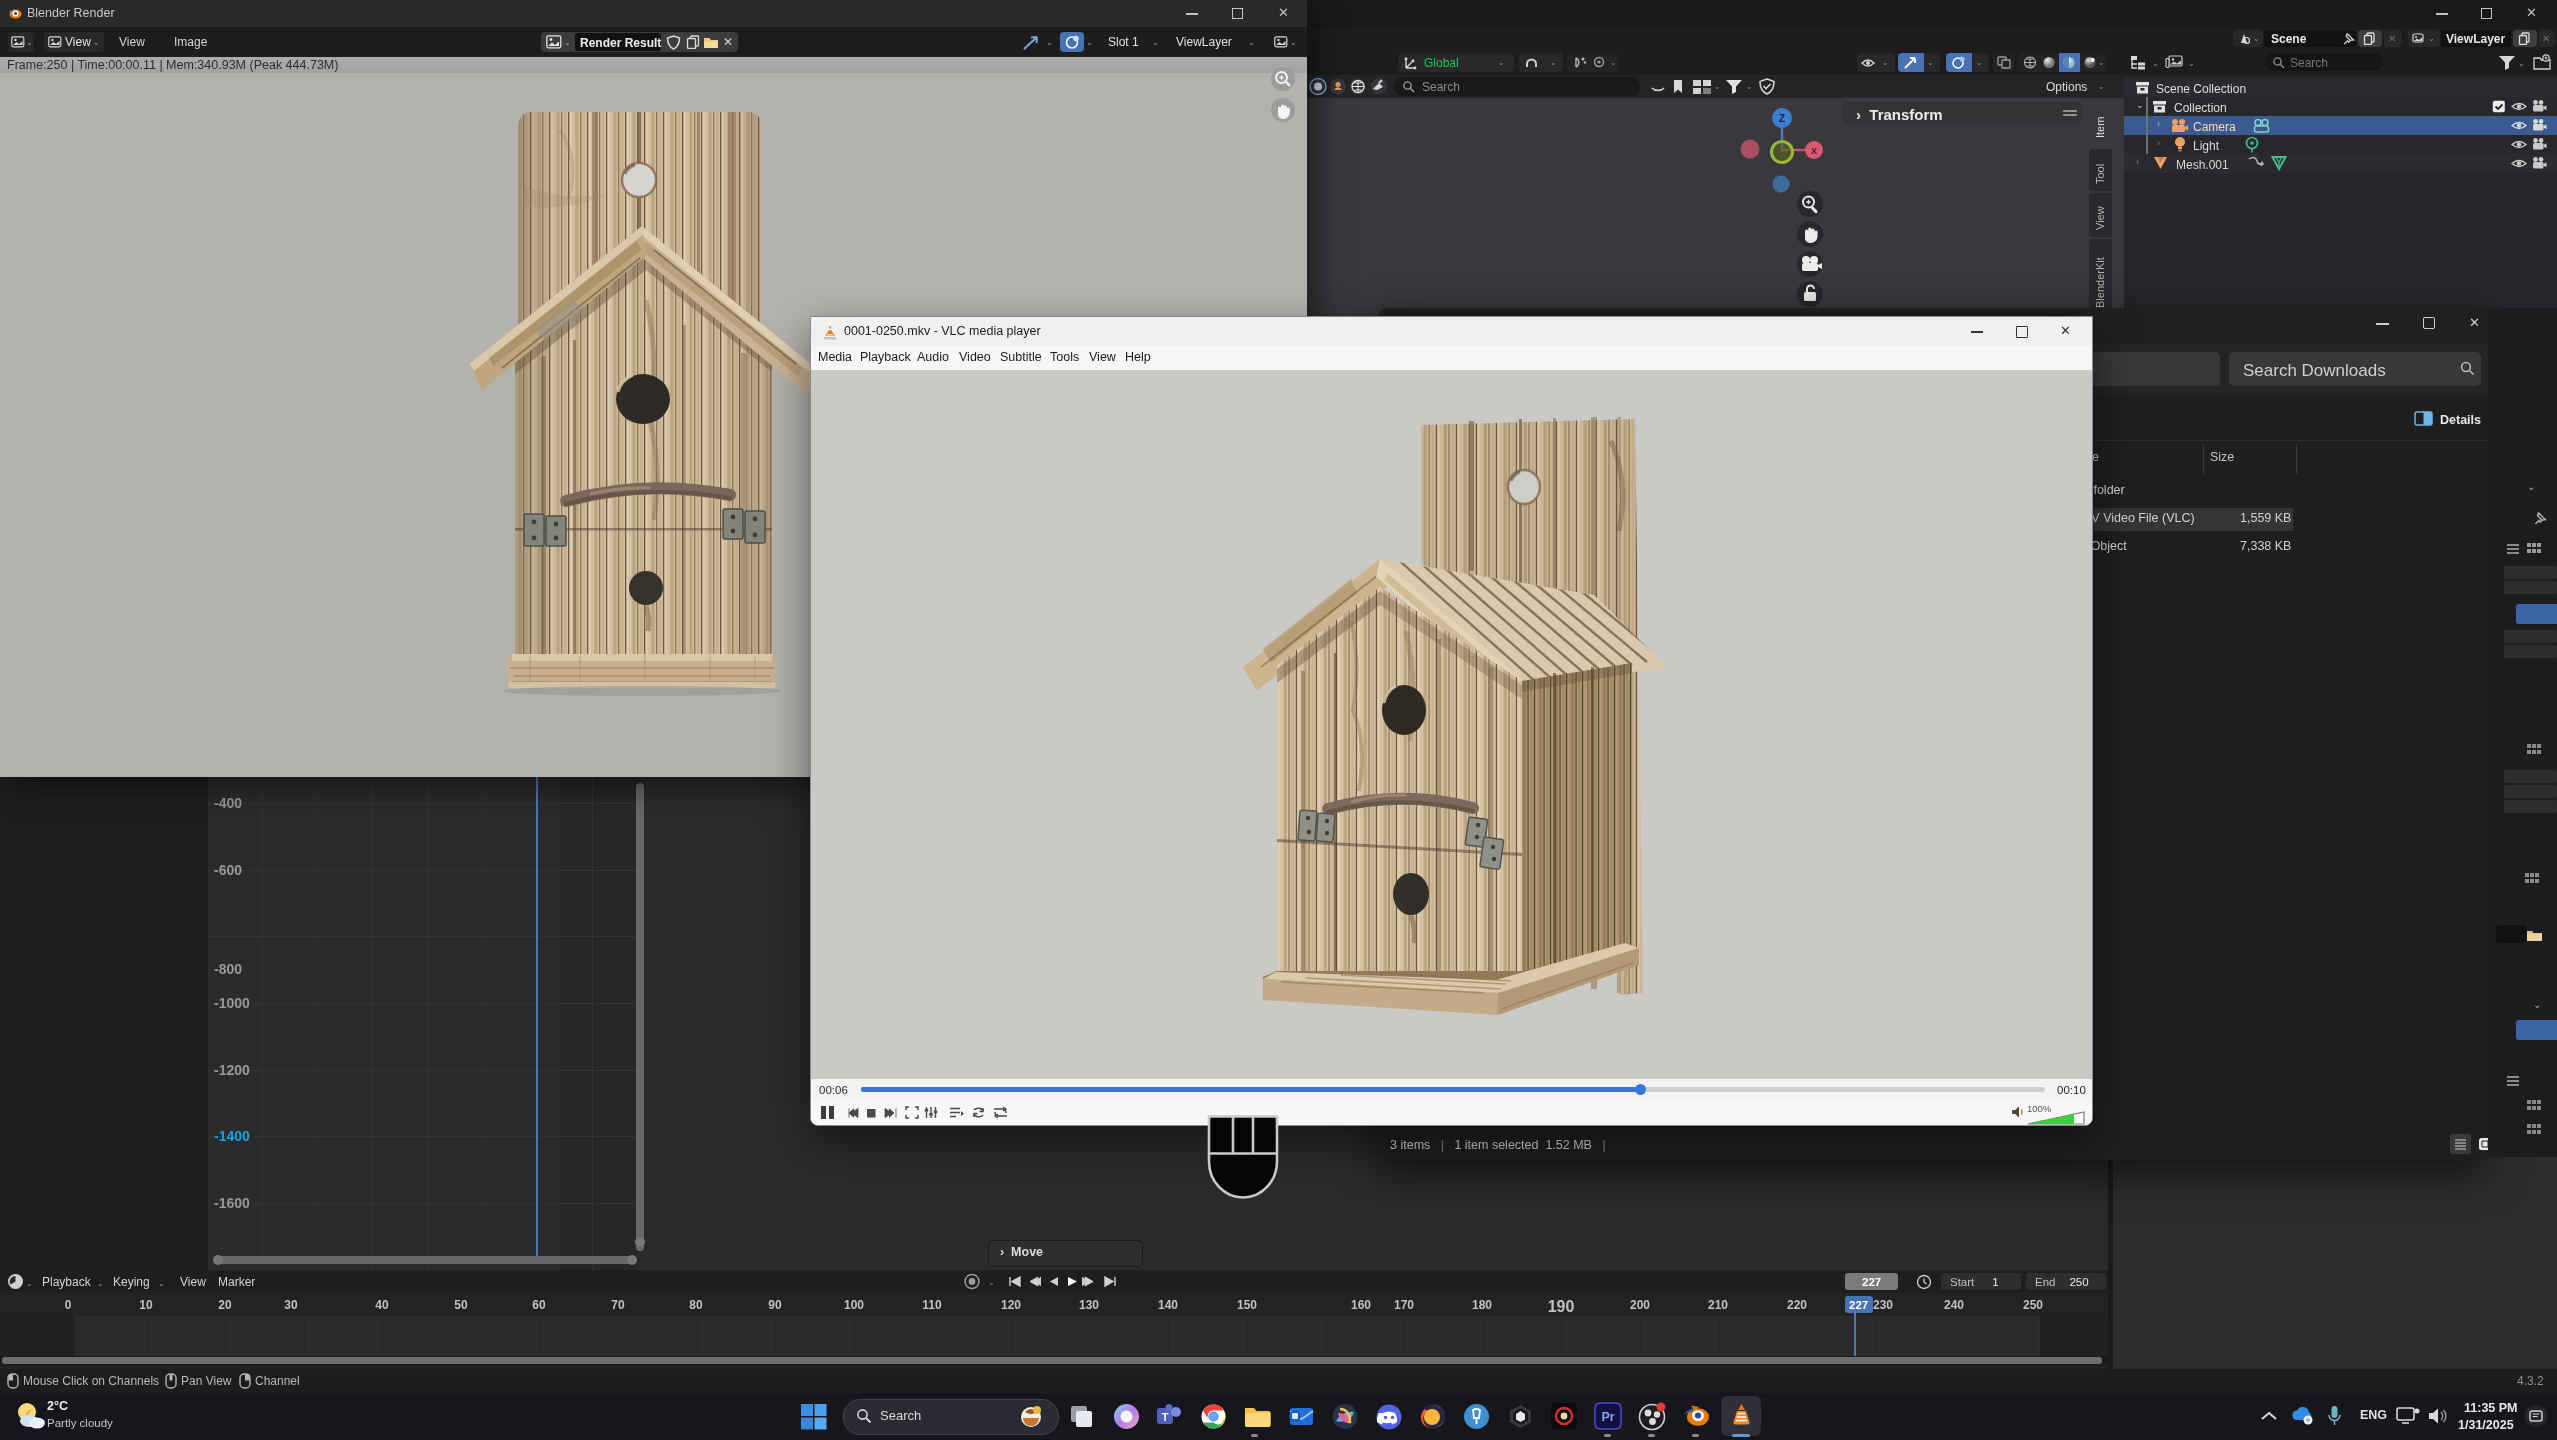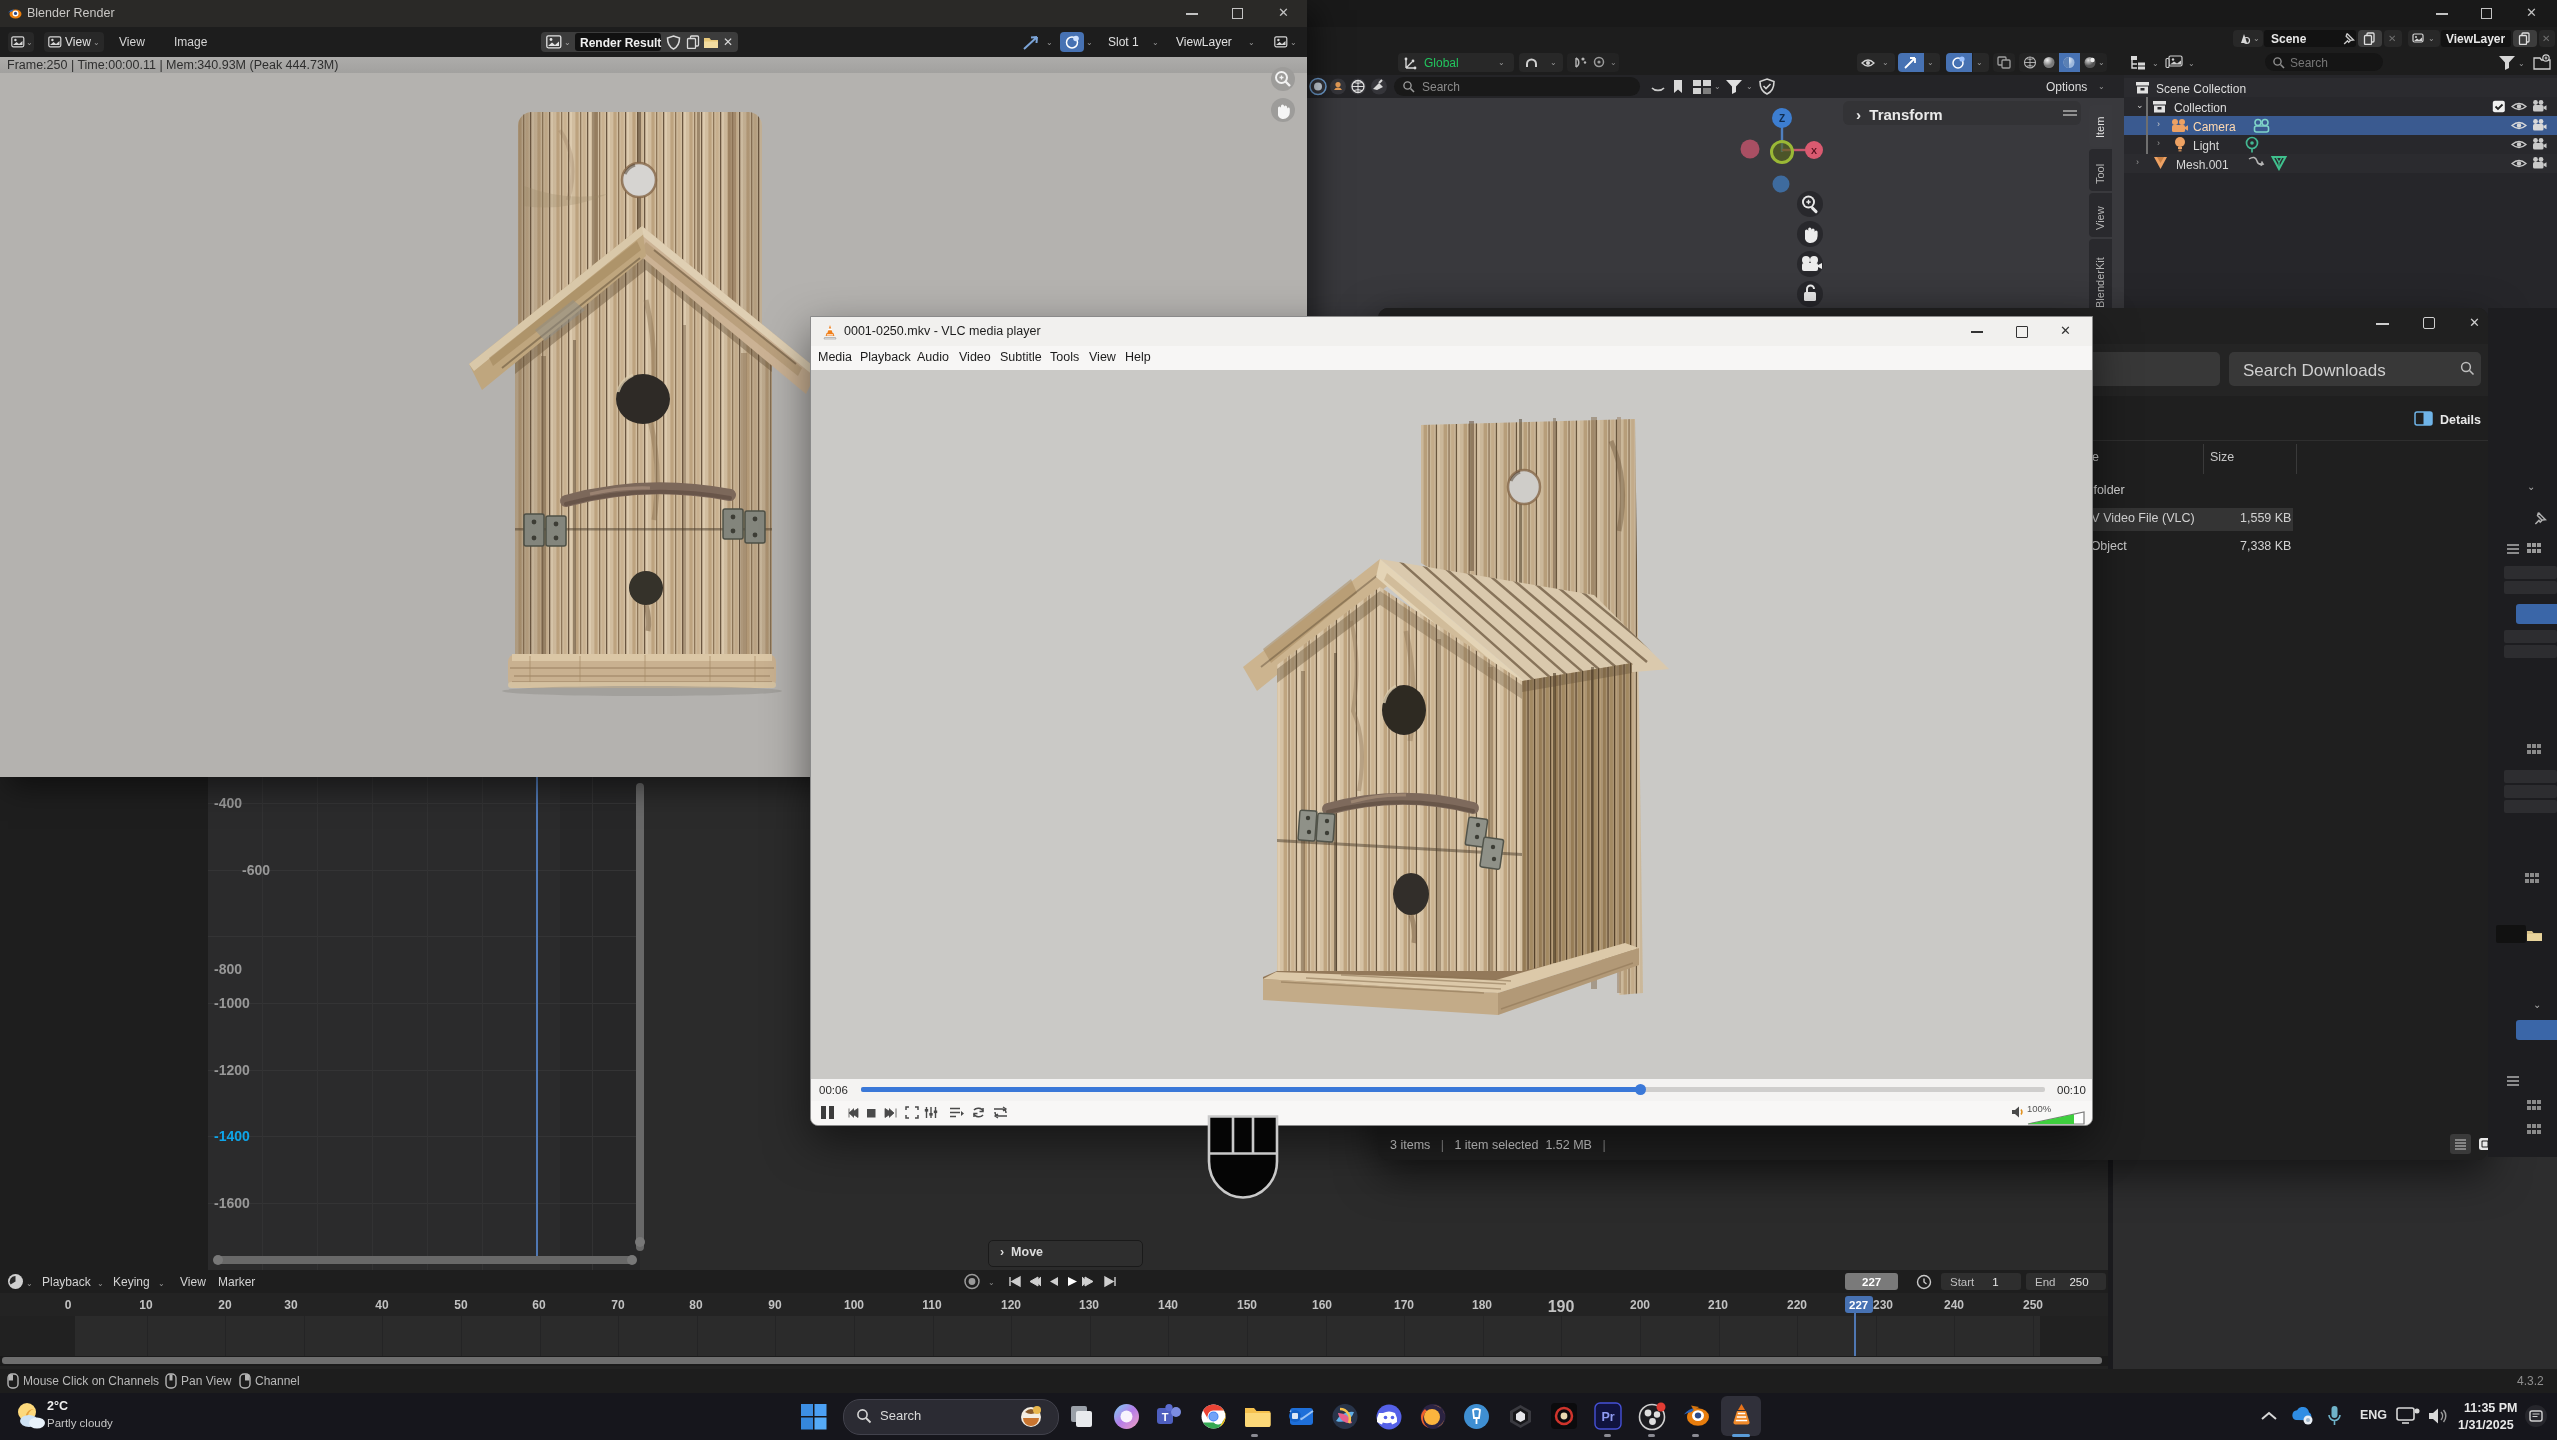--- a/index.html
+++ b/index.html
@@ -384,21 +384,21 @@
 <div class="abs" style="left:208px;top:1070px;width:432px;height:1px;background:#343435;"></div>
 <div class="abs" style="left:208px;top:1136px;width:432px;height:1px;background:#343435;"></div>
 <div class="abs" style="left:208px;top:1203px;width:432px;height:1px;background:#343435;"></div>
 <div class="abs" style="left:262px;top:777px;width:1px;height:493px;background:#323233;"></div>
 <div class="abs" style="left:317px;top:777px;width:1px;height:493px;background:#323233;"></div>
 <div class="abs" style="left:372px;top:777px;width:1px;height:493px;background:#323233;"></div>
 <div class="abs" style="left:427px;top:777px;width:1px;height:493px;background:#323233;"></div>
 <div class="abs" style="left:482px;top:777px;width:1px;height:493px;background:#323233;"></div>
 <div class="abs" style="left:592px;top:777px;width:1px;height:493px;background:#323233;"></div>
 <div class="txt" style="left:214px;top:795px;color:#989898;font-size:14px;font-weight:bold;">-400</div>
-<div class="txt" style="left:214px;top:862px;color:#989898;font-size:14px;font-weight:bold;margin-left:28px;">-600</div>
+<div class="txt" style="left:214px;top:862px;color:#989898;font-size:14px;font-weight:bold;">-600</div>
 <div class="txt" style="left:214px;top:928px;color:#989898;font-size:14px;font-weight:bold;margin-top:33px;">-800</div>
 <div class="txt" style="left:214px;top:995px;color:#989898;font-size:14px;font-weight:bold;">-1000</div>
 <div class="txt" style="left:214px;top:1062px;color:#989898;font-size:14px;font-weight:bold;">-1200</div>
 <div class="txt" style="left:214px;top:1128px;color:#0ea5e9;font-size:14px;font-weight:bold;">-1400</div>
 <div class="txt" style="left:214px;top:1195px;color:#989898;font-size:14px;font-weight:bold;">-1600</div>
 <div class="abs" style="left:536px;top:777px;width:2px;height:481px;background:#4f77b3;"></div>
 <div class="abs" style="left:636px;top:783px;width:8px;height:468px;background:#686868;border-radius:4px;"></div>
 <div class="abs" style="left:635px;top:1237px;width:10px;height:10px;background:#787878;border-radius:5px;"></div>
 <div class="abs" style="left:214px;top:1256px;width:420px;height:8px;background:#686868;border-radius:4px;"></div>
 <div class="abs" style="left:213px;top:1255px;width:10px;height:10px;background:#787878;border-radius:5px;"></div>
@@ -457,21 +457,21 @@
 <div class="txt" style="left:519px;top:1298px;width:40px;text-align:center;color:#c2c2c2;font-size:12px;font-weight:bold;">60</div>
 <div class="txt" style="left:598px;top:1298px;width:40px;text-align:center;color:#c2c2c2;font-size:12px;font-weight:bold;">70</div>
 <div class="txt" style="left:676px;top:1298px;width:40px;text-align:center;color:#c2c2c2;font-size:12px;font-weight:bold;">80</div>
 <div class="txt" style="left:755px;top:1298px;width:40px;text-align:center;color:#c2c2c2;font-size:12px;font-weight:bold;">90</div>
 <div class="txt" style="left:834px;top:1298px;width:40px;text-align:center;color:#c2c2c2;font-size:12px;font-weight:bold;">100</div>
 <div class="txt" style="left:912px;top:1298px;width:40px;text-align:center;color:#c2c2c2;font-size:12px;font-weight:bold;">110</div>
 <div class="txt" style="left:991px;top:1298px;width:40px;text-align:center;color:#c2c2c2;font-size:12px;font-weight:bold;">120</div>
 <div class="txt" style="left:1069px;top:1298px;width:40px;text-align:center;color:#c2c2c2;font-size:12px;font-weight:bold;">130</div>
 <div class="txt" style="left:1148px;top:1298px;width:40px;text-align:center;color:#c2c2c2;font-size:12px;font-weight:bold;">140</div>
 <div class="txt" style="left:1227px;top:1298px;width:40px;text-align:center;color:#c2c2c2;font-size:12px;font-weight:bold;">150</div>
-<div class="txt" style="left:1302px;top:1298px;width:40px;text-align:center;color:#c2c2c2;font-size:12px;font-weight:bold;">160</div>
+<div class="txt" style="left:1341px;top:1298px;width:40px;text-align:center;color:#c2c2c2;font-size:12px;font-weight:bold;">160</div>
 <div class="txt" style="left:1384px;top:1298px;width:40px;text-align:center;color:#c2c2c2;font-size:12px;font-weight:bold;">170</div>
 <div class="txt" style="left:1462px;top:1298px;width:40px;text-align:center;color:#c2c2c2;font-size:12px;font-weight:bold;">180</div>
 <div class="txt" style="left:1541px;top:1298px;width:40px;text-align:center;color:#c2c2c2;font-size:16px;font-weight:bold;">190</div>
 <div class="txt" style="left:1620px;top:1298px;width:40px;text-align:center;color:#c2c2c2;font-size:12px;font-weight:bold;">200</div>
 <div class="txt" style="left:1698px;top:1298px;width:40px;text-align:center;color:#c2c2c2;font-size:12px;font-weight:bold;">210</div>
 <div class="txt" style="left:1777px;top:1298px;width:40px;text-align:center;color:#c2c2c2;font-size:12px;font-weight:bold;">220</div>
 <div class="txt" style="left:1873px;top:1298px;color:#c2c2c2;font-size:12px;font-weight:bold;">230</div>
 <div class="txt" style="left:1934px;top:1298px;width:40px;text-align:center;color:#c2c2c2;font-size:12px;font-weight:bold;">240</div>
 <div class="txt" style="left:2013px;top:1298px;width:40px;text-align:center;color:#c2c2c2;font-size:12px;font-weight:bold;">250</div>
 <div class="abs" style="left:1854px;top:1313px;width:2px;height:43px;background:#4f77b3;"></div>

